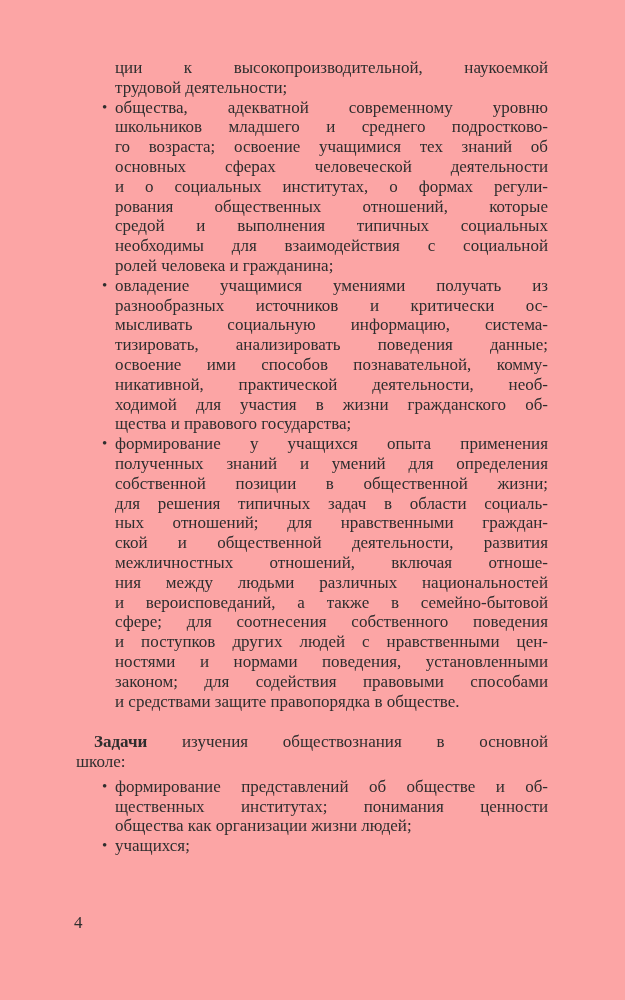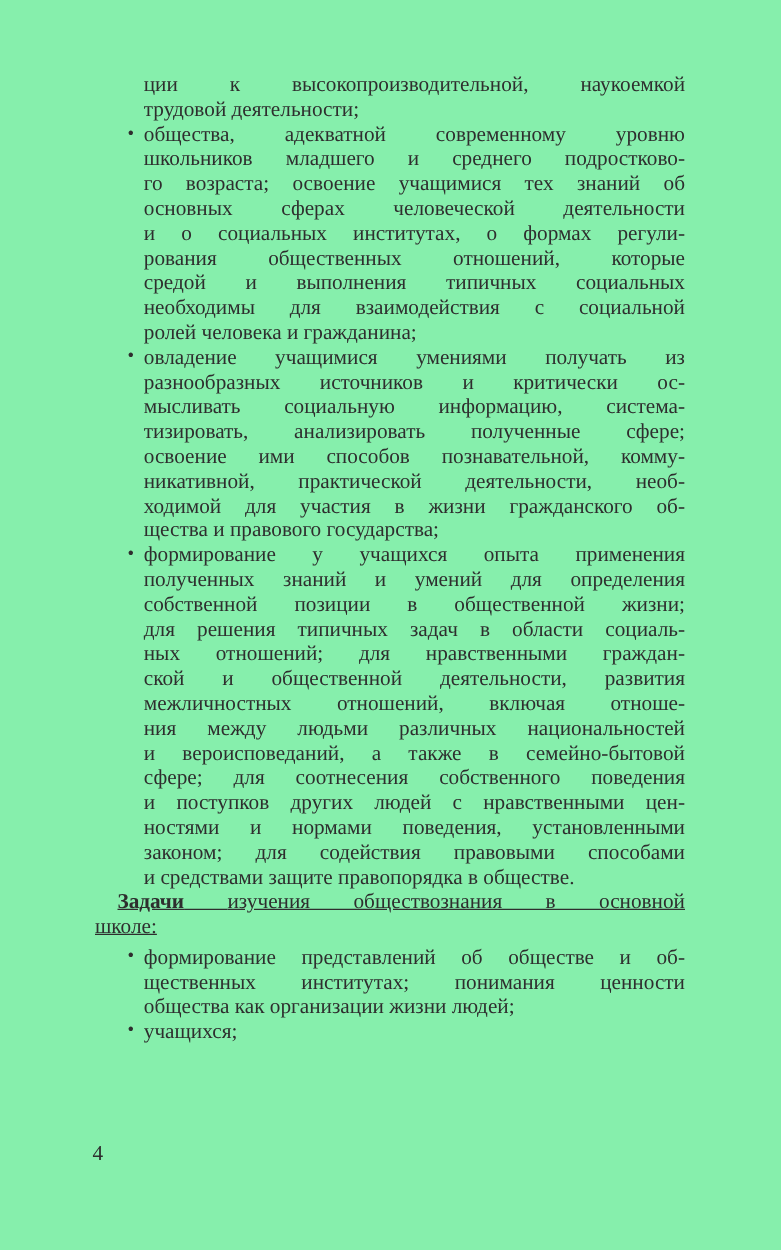--- a/index.html
+++ b/index.html
@@ -1,20 +1,20 @@
 <!DOCTYPE html>
 <html><head>
 <meta charset="utf-8">
 <style>
   html, body { margin: 0; padding: 0; background: #ffffff; }
   .page {
     position: relative;
     width: 625px;
     height: 1000px;
-    background: #86efac;
+    background: #fca5a5;
     font-family: "Liberation Serif", "DejaVu Serif", serif;
     color: #2e2e2e;
     overflow: hidden;
   }
   .content {
     position: absolute;
     left: 76px;
     top: 58px;
     width: 472px;
   }
@@ -31,21 +31,21 @@
   }
   .hang { padding-left: 39px; }
   .bullet-item { position: relative; padding-left: 39px; }
   .bullet-marker {
     position: absolute;
     left: 26px;
     top: 0;
     font-size: 15px;
     line-height: 19.8px;
   }
-  .para { margin-top: 0; text-decoration: underline; }
+  .para { margin-top: 21px; }
   .para .indent { padding-left: 18px; }
   .para b { font-weight: bold; }
   .tasks { margin-top: 5px; }
   .pagenum {
     position: absolute;
     left: 74px;
     top: 913px;
     font-size: 17px;
     line-height: 20px;
   }
@@ -72,21 +72,21 @@
       <div class="line">средой и выполнения типичных социальных</div>
       <div class="line">необходимы для взаимодействия с социальной</div>
       <div class="line last">ролей человека и гражданина;</div>
     </div>
 
     <div class="bullet-item">
       <span class="bullet-marker">•</span>
       <div class="line">овладение учащимися умениями получать из</div>
       <div class="line">разнообразных источников и критически ос-</div>
       <div class="line">мысливать социальную информацию, система-</div>
-      <div class="line">тизировать, анализировать полученные сфере;</div>
+      <div class="line">тизировать, анализировать поведения данные;</div>
       <div class="line">освоение ими способов познавательной, комму-</div>
       <div class="line">никативной, практической деятельности, необ-</div>
       <div class="line">ходимой для участия в жизни гражданского об-</div>
       <div class="line last">щества и правового государства;</div>
     </div>
 
     <div class="bullet-item">
       <span class="bullet-marker">•</span>
       <div class="line">формирование у учащихся опыта применения</div>
       <div class="line">полученных знаний и умений для определения</div>

